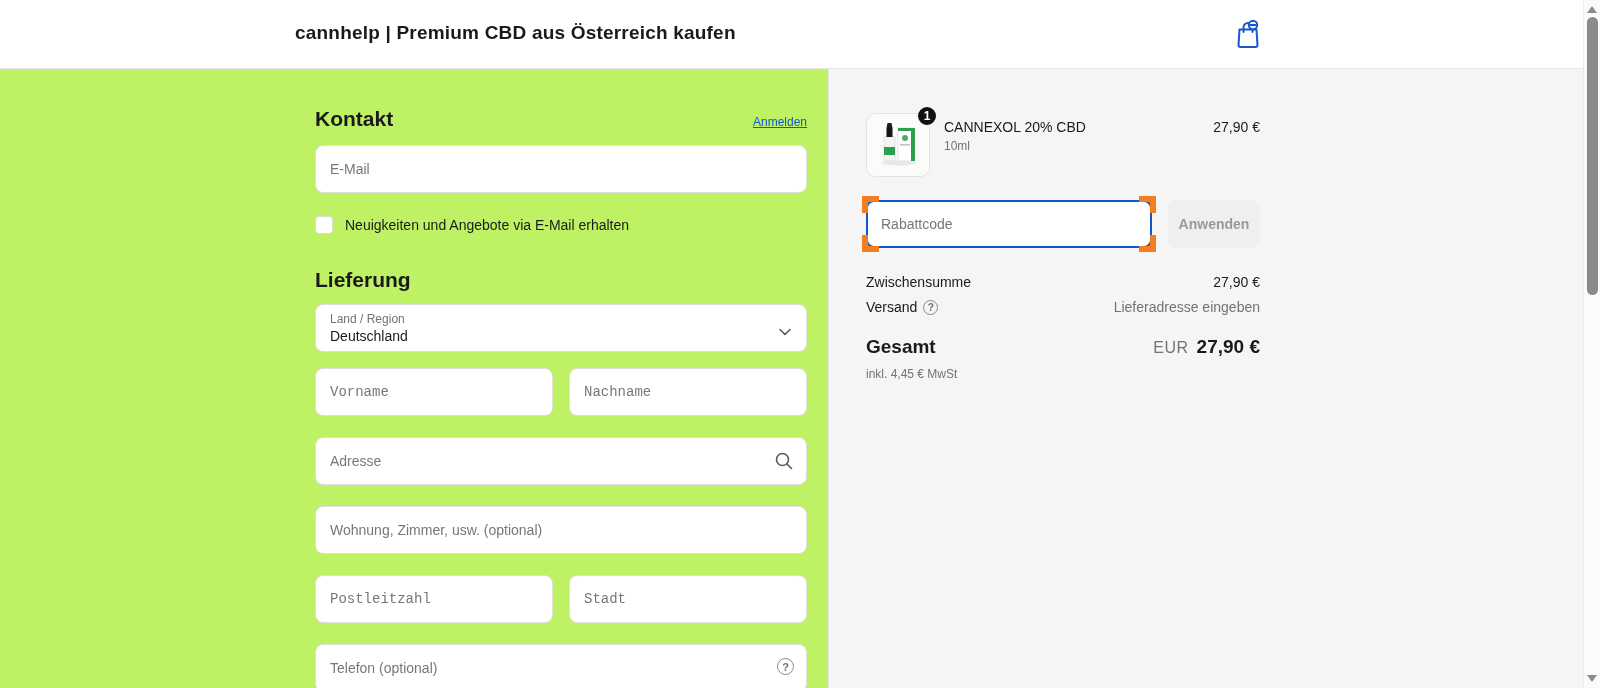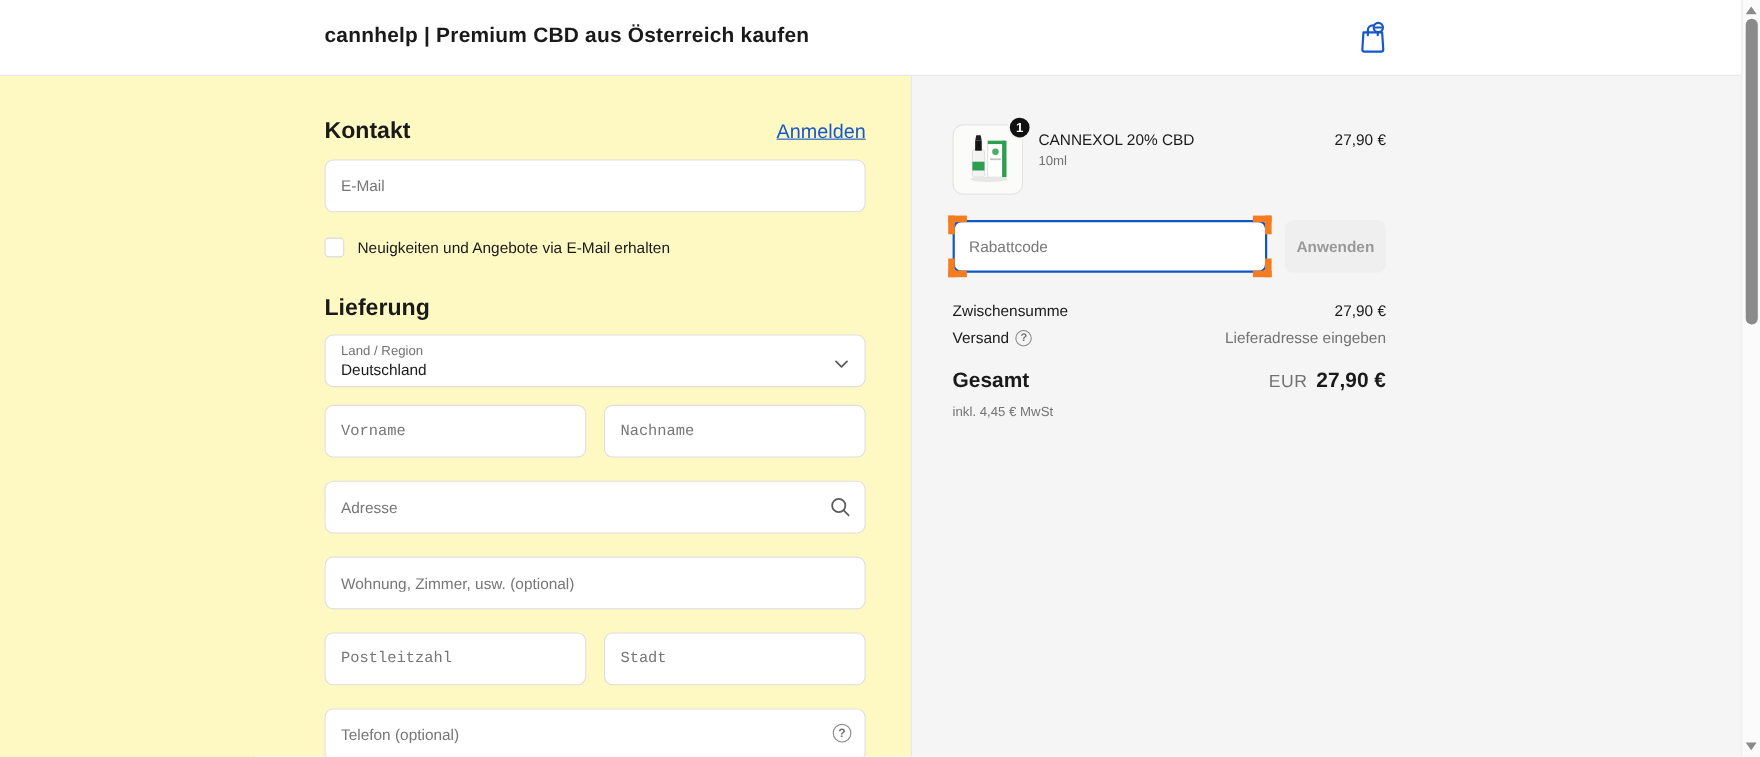--- a/index.html
+++ b/index.html
@@ -14,29 +14,29 @@
 
   
   .header { position:absolute; top:0; left:0; width:1583px; height:69px;
     background:#fff; border-bottom:1px solid #e7e7e7; z-index:3; }
   .header-title { position:absolute; left:295px; top:22px; font-size:19px; font-weight:bold; letter-spacing:.2px; }
   .bag-btn { position:absolute; left:1234px; top:18px; width:32px; height:32px; background:none; border:none; cursor:pointer; }
   .bag-btn svg { display:block; }
 
   
   .main { position:absolute; top:69px; left:0; width:1583px; height:619px; display:flex; }
-  .left-panel  { width:828px; background:#fef9c3; }
+  .left-panel  { width:828px; background:#bef264;padding-left:20px; }
   .left-content{ width:492px; margin-left:295px; padding-top:38px; }
   .right-panel { width:755px; background:var(--panel-bg); border-left:1px solid #e7e7e7; }
   .right-content{ width:394px; margin-left:37px; padding-top:44px; }
 
   
   .section-head { display:flex; align-items:baseline; justify-content:space-between; }
   h2 { font-size:21px; font-weight:bold; }
-  .login-link { font-size:18px; color:var(--accent-blue); text-decoration:underline; cursor:pointer; }
+  .login-link { font-size:12px; color:var(--accent-blue); text-decoration:underline; cursor:pointer; }
 
   .field { position:relative; width:100%; height:53px; margin-top:14px; }
   .field input { width:100%; height:48px; border:1px solid var(--border-gray); border-radius:8px;
     background:#fff; padding:0 14px; font-size:14px; font-family:inherit; color:#1a1a1a; }
   .field input::placeholder { color:#777; opacity:1; }
   .field .trailing-icon { position:absolute; right:13px; top:14px; }
 
   .check-row { display:flex; align-items:center; gap:12px; margin-top:18px; }
   .checkbox { width:18px; height:18px; border:1px solid #d9d9d9; border-radius:4px; background:#fff; cursor:pointer; flex:none; }
   .check-label { font-size:14px; }

